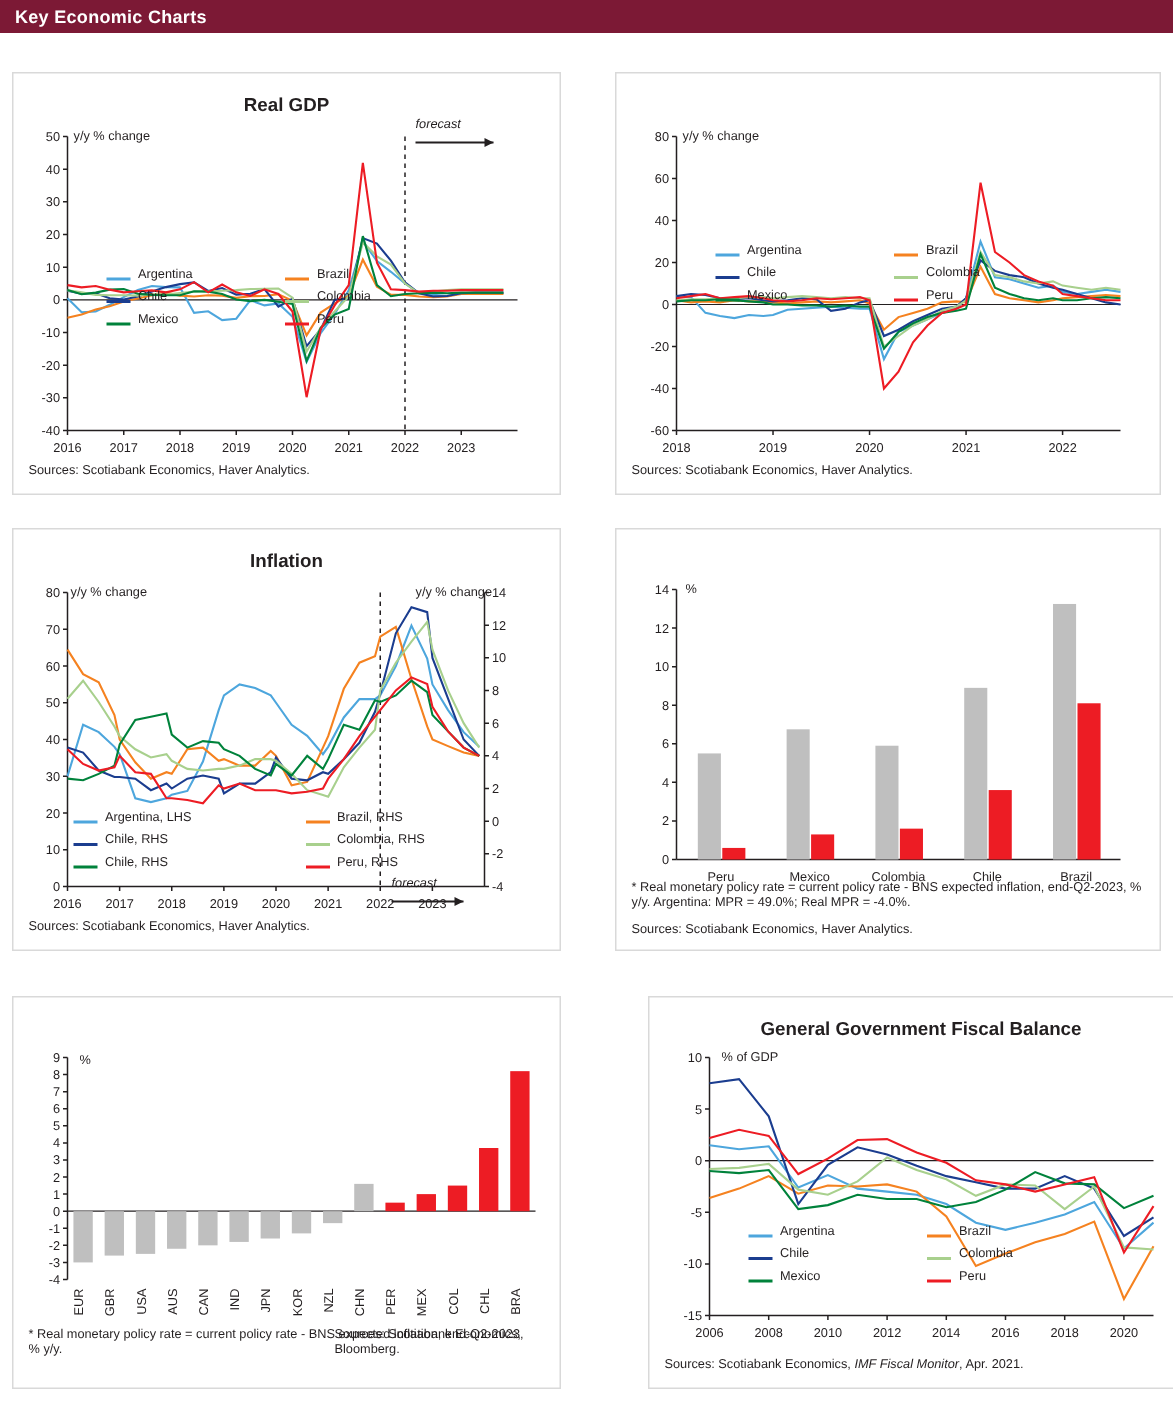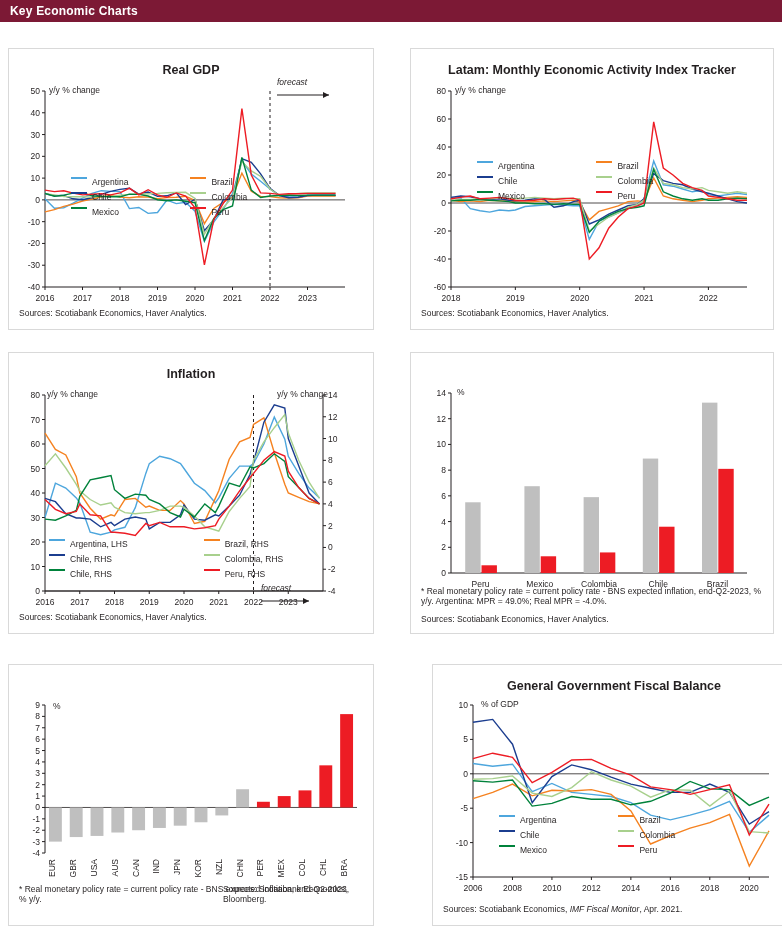--- a/index.html
+++ b/index.html
@@ -8,21 +8,21 @@
 
   .header{position:absolute;left:0;top:0;width:782px;height:22px;background:#7c1935;}
   .header .title{position:absolute;left:10px;top:4px;font-size:12px;font-weight:bold;color:#ffffff;letter-spacing:.2px;}
 
   .panel{position:absolute;border:1px solid #d9d9d9;background:#fff;box-sizing:border-box;}
   .ptitle{position:absolute;width:100%;text-align:center;font-size:12.5px;font-weight:bold;color:#231f20;}
   .src{position:absolute;font-size:8.5px;color:#231f20;line-height:1.25;}
   .src i{font-style:italic;}
   .axlabel{position:absolute;font-size:8.5px;color:#231f20;}
   .legend{position:absolute;font-size:8.5px;color:#231f20;}
-  .legend .row{display:flex;align-items:flex-start;margin-bottom:3px;}
+  .legend .row{display:flex;align-items:flex-end;margin-bottom:3px;}
   .legend .sw{width:16px;height:2px;margin-right:5px;flex:0 0 16px;}
   .legend .swbox{width:9px;height:9px;margin-right:5px;flex:0 0 9px;}
   .legend .lab{white-space:nowrap;}
   svg{display:block;}
   .tick{font-size:8.5px;fill:#231f20;font-family:"Liberation Sans",sans-serif;}
   .fcast{font-size:8.5px;fill:#231f20;font-style:italic;font-family:"Liberation Sans",sans-serif;}
   .axline{stroke:#231f20;stroke-width:1;}
   .zeroline{stroke:#231f20;stroke-width:.8;}
   .dash{stroke:#231f20;stroke-width:1;stroke-dasharray:3 3;}
   .series{fill:none;stroke-width:1.4;}
@@ -113,21 +113,20 @@
           <span class="lab">Mexico</span>
         </div>
         <div class="row">
           <span class="sw" style="background: rgb(237, 28, 36);"></span>
           <span class="lab">Peru</span>
         </div>
       </div>
     </div>
 
   <div class="panel" style="left:410px;top:48px;width:364px;height:282px;">
-    <div class="ptitle" style="top:14px;">Latam: Monthly Economic Activity Index Tracker</div>
     <svg width="362" height="280" viewBox="0 0 362 280">
         <line x1="37" x2="40" y1="238" y2="238" class="axline"></line>
         <text x="35" y="241" class="tick" text-anchor="end">-60</text>
         <line x1="37" x2="40" y1="210" y2="210" class="axline"></line>
         <text x="35" y="213" class="tick" text-anchor="end">-40</text>
         <line x1="37" x2="40" y1="182" y2="182" class="axline"></line>
         <text x="35" y="185" class="tick" text-anchor="end">-20</text>
         <line x1="37" x2="40" y1="154" y2="154" class="axline"></line>
         <text x="35" y="157" class="tick" text-anchor="end">0</text>
         <line x1="37" x2="40" y1="126" y2="126" class="axline"></line>

